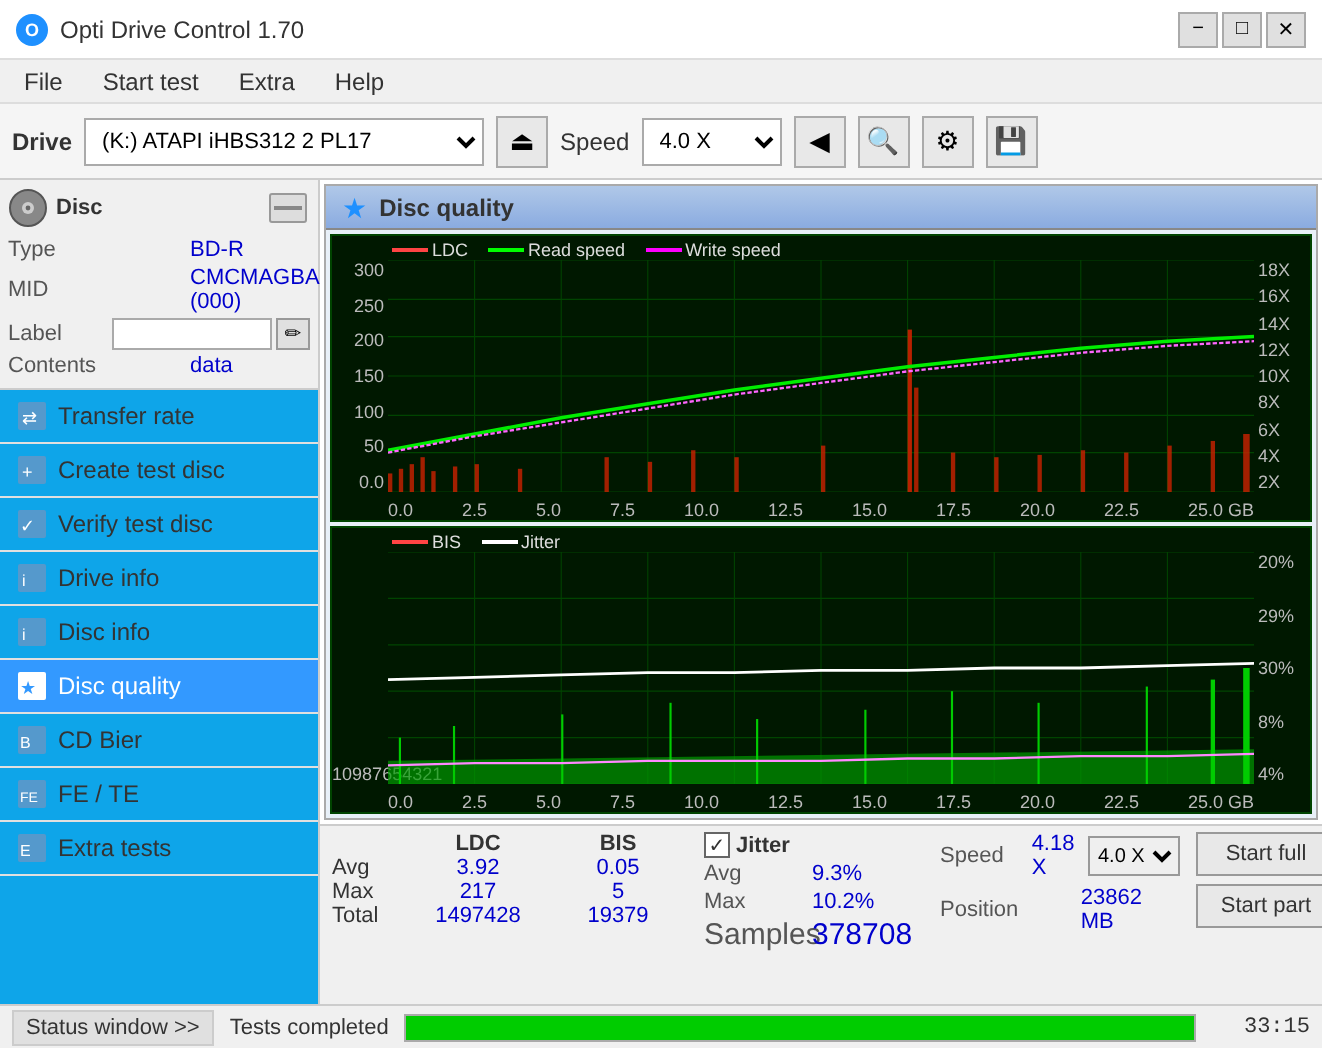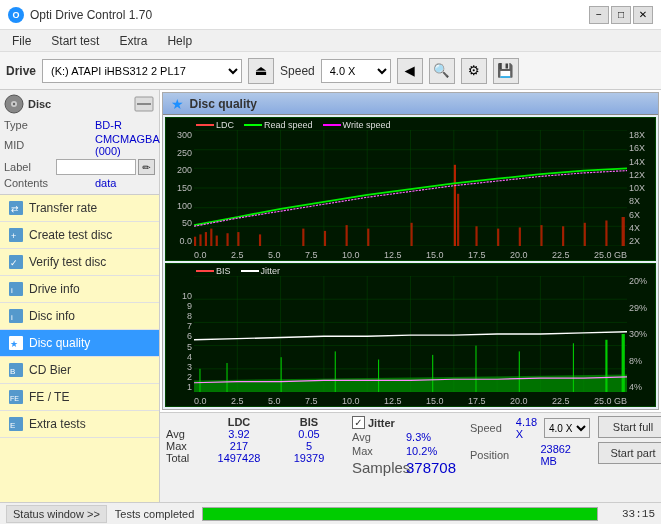--- a/index.html
+++ b/index.html
@@ -22,21 +22,21 @@
     .toolbar-label { font-size: 12px; font-weight: bold; color: #333; }
     .toolbar-drive-select { width: 200px; height: 24px; border: 1px solid #aaa; font-size: 11px; padding: 1px 4px; background: white; }
     .toolbar-btn { width: 26px; height: 26px; background: #e8e8e8; border: 1px solid #aaa; cursor: pointer; display: flex; align-items: center; justify-content: center; }
     .toolbar-speed-label { font-size: 12px; color: #333; }
     .toolbar-speed-select { width: 70px; height: 24px; border: 1px solid #aaa; font-size: 11px; padding: 1px 4px; background: white; }
 
     
     .main-layout { display: flex; height: calc(524px - 30px - 22px - 38px - 22px); }
 
     
-    .sidebar { width: 160px; background: #fef9c3; border-right: 1px solid #ccc; display: flex; flex-direction: column; flex-shrink: 0; }
+    .sidebar { width: 160px; background: #0ea5e9; border-right: 1px solid #ccc; display: flex; flex-direction: column; flex-shrink: 0; }
     
     
     .disc-panel { background: #f0f0f0; padding: 4px; border-bottom: 1px solid #ccc; }
     .disc-panel-header { display: flex; align-items: center; gap: 4px; margin-bottom: 4px; }
     .disc-icon { width: 20px; height: 20px; }
     .disc-label { font-weight: bold; font-size: 11px; color: #333; }
     .disc-row { display: flex; align-items: center; padding: 1px 0; font-size: 11px; }
     .disc-row-label { color: #555; width: 52px; flex-shrink: 0; }
     .disc-row-value { color: #0000cc; font-size: 11px; margin-left: 39px; }
     .disc-row-value.black { color: #000; }
@@ -376,21 +376,21 @@
             <div style="display:flex;align-items:center;gap:2px;">
               <div style="width:18px;height:2px;background:#ff4444;"></div>
               <span style="color:#ddd;font-size:9px;">BIS</span>
             </div>
             <div style="display:flex;align-items:center;gap:2px;">
               <div style="width:18px;height:2px;background:#ffffff;"></div>
               <span style="color:#ddd;font-size:9px;">Jitter</span>
             </div>
           </div>
 
-          <div style="position:absolute;left:0;top:27px;bottom:14px;width:28px;display:flex;flex-direction:column;justify-content:space-between;align-items:flex-end;padding-right:2px;">
+          <div style="position:absolute;left:0;top:27px;bottom:14px;width:28px;display:flex;flex-direction:row;justify-content:space-between;align-items:flex-end;padding-right:2px;">
             <span style="font-size:9px;color:#bbb;">10</span>
             <span style="font-size:9px;color:#bbb;">9</span>
             <span style="font-size:9px;color:#bbb;">8</span>
             <span style="font-size:9px;color:#bbb;">7</span>
             <span style="font-size:9px;color:#bbb;">6</span>
             <span style="font-size:9px;color:#bbb;">5</span>
             <span style="font-size:9px;color:#bbb;">4</span>
             <span style="font-size:9px;color:#bbb;">3</span>
             <span style="font-size:9px;color:#bbb;">2</span>
             <span style="font-size:9px;color:#bbb;">1</span>

